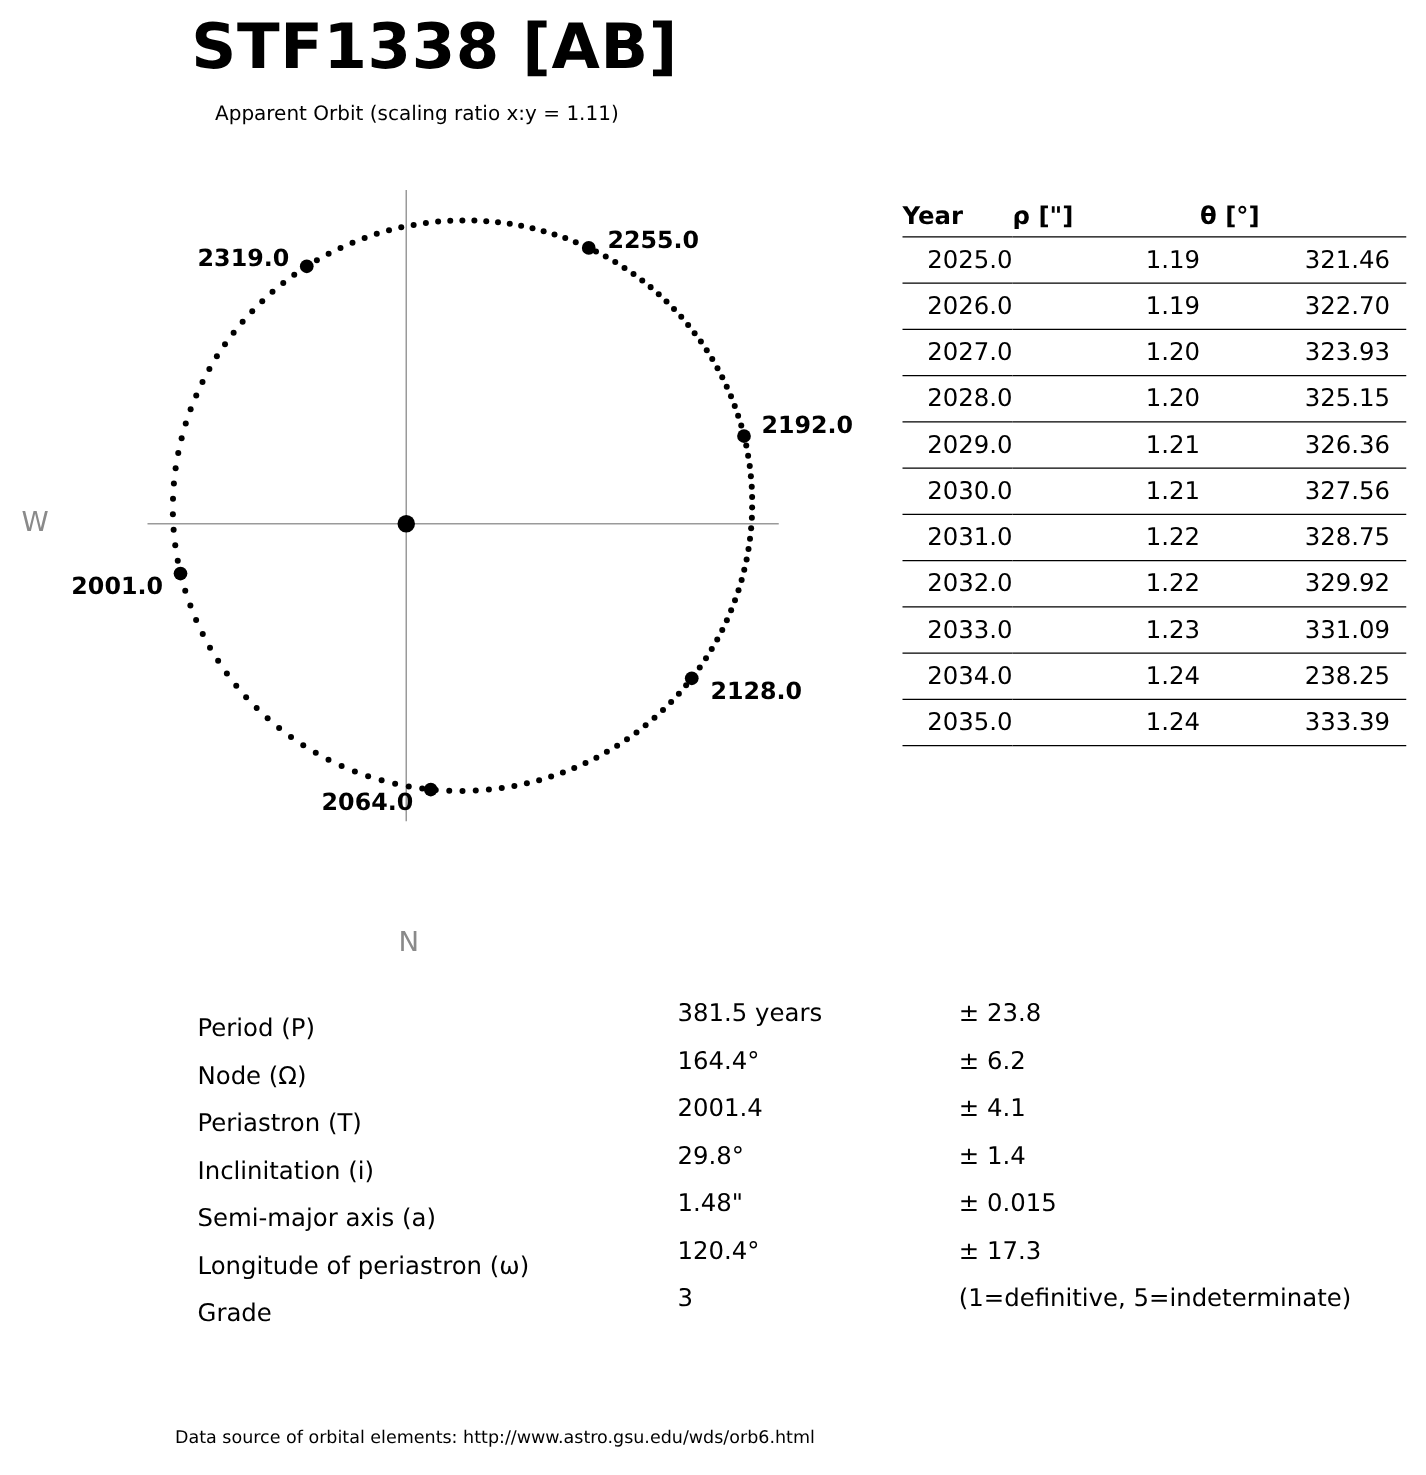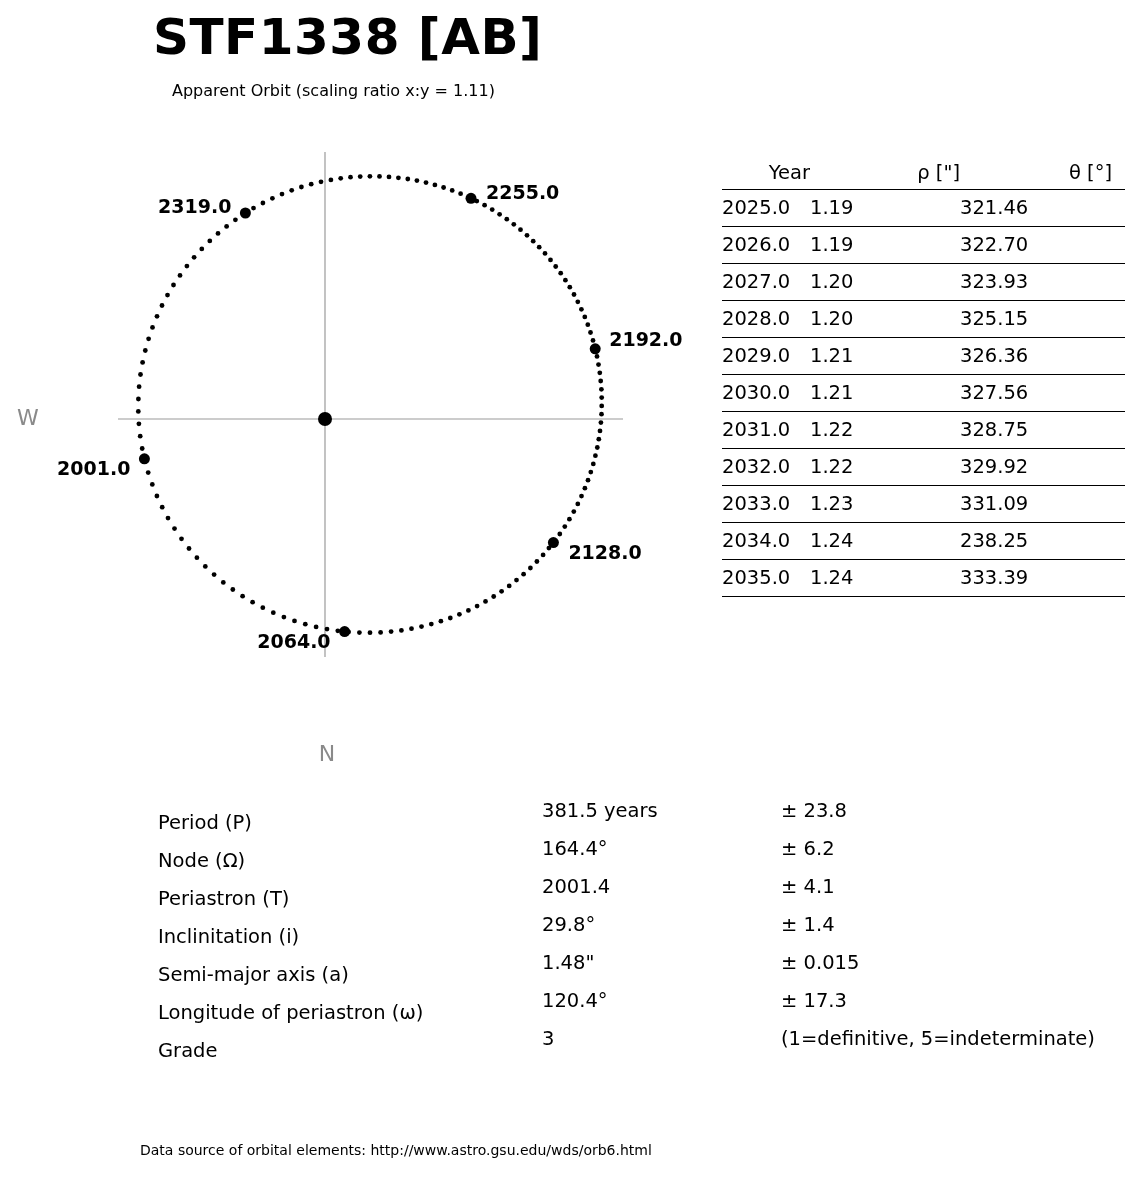--- a/index.html
+++ b/index.html
@@ -38,27 +38,28 @@
   .eph-table {
     position: absolute;
     left: 722px;
     top: 157px;
     width: 403px;
     border-collapse: collapse;
     font-size: 19.5px;
     table-layout: fixed;
   }
   .eph-table th {
-    font-weight: normal;
-    text-align: right;
+    font-weight: bold;
+    text-align: left;
     height: 32px;
     vertical-align: middle;
     border-bottom: 1.8px solid #000;
   }
   .eph-table td {
+    text-align: right;
     height: 37px;
     vertical-align: middle;
     border-bottom: 1.8px solid #000;
   }
   .eph-table .c-year  { width: 88px; }
   .eph-table .c-rho   { width: 150px; }
   .eph-table .c-theta { width: 165px; padding-right: 13px; }
   .elements-list {
     position: absolute;
     left: 158px;
@@ -67,21 +68,21 @@
     font-size: 19.5px;
   }
   .el-row {
     position: relative;
     height: 38px;
     line-height: 38px;
   }
   .el-row span { position: absolute; white-space: nowrap; }
   .el-label { left: 0; margin-top: 12px; }
   .el-value { left: 384px; }
-  .el-error { left: 623px; }
+  .el-error { left: 609px; }
   .page-footer {
     position: absolute;
     left: 140px;
     top: 1142px;
     font-size: 14px;
     font-weight: normal;
     white-space: nowrap;
   }
   .epoch-label {
     font-family: "DejaVu Sans", sans-serif;

